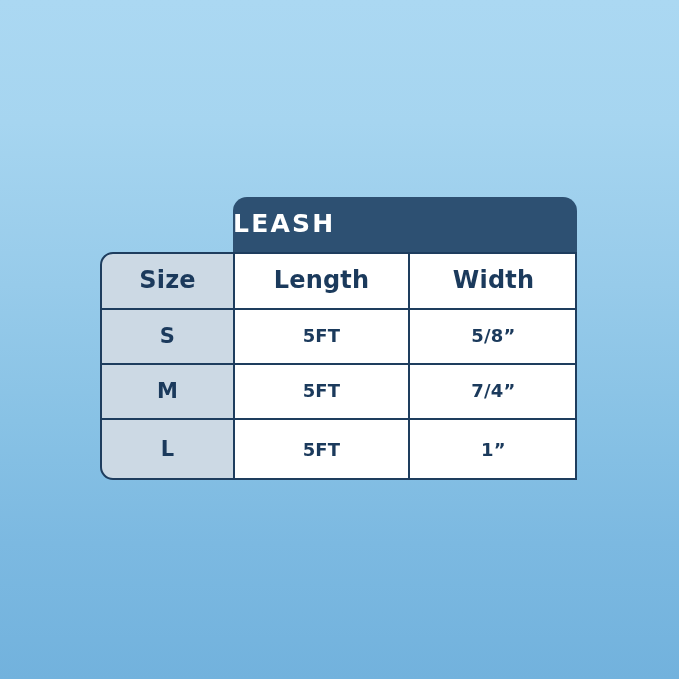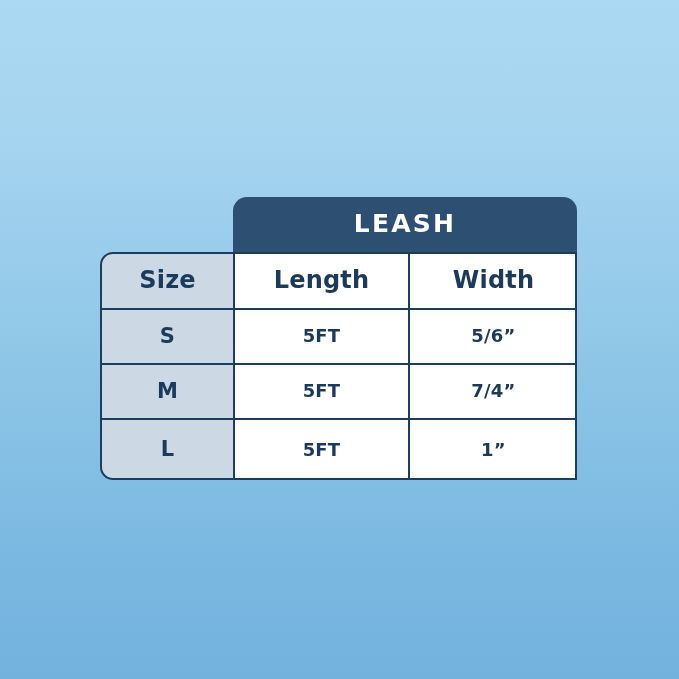--- a/index.html
+++ b/index.html
@@ -45,21 +45,21 @@
     height: 55px;
     background: #2d5072;
     border-radius: 14px 14px 0 0;
     box-sizing: border-box;
   }
   .title-text {
     position: absolute;
     left: 0;
     right: 0;
     top: 12px;
-    text-align: center;
+    text-align: left;
     color: #ffffff;
     font-family: "DejaVu Sans", sans-serif;
     font-size: 25px;
     font-weight: 700;
     letter-spacing: 2.2px;
     line-height: 30px;
   }
 
   
   .size-col {
@@ -149,21 +149,21 @@
     <div class="row-sep s1"></div>
     <div class="row-sep s2"></div>
     <div class="row-sep s3"></div>
 
     <div class="cell len-cell r-head head-txt">Length</div>
     <div class="cell size-cell r-head head-txt">Size</div>
     <div class="cell wid-cell r-head head-txt">Width</div>
 
     <div class="cell size-cell r-0 size-txt">S</div>
     <div class="cell len-cell r-0 body-txt">5FT</div>
-    <div class="cell wid-cell r-0 body-txt">5/6”</div>
+    <div class="cell wid-cell r-0 body-txt">5/8”</div>
 
     <div class="cell size-cell r-1 size-txt">M</div>
     <div class="cell len-cell r-1 body-txt">5FT</div>
     <div class="cell wid-cell r-1 body-txt">7/4”</div>
 
     <div class="cell size-cell r-2 size-txt">L</div>
     <div class="cell len-cell r-2 body-txt">5FT</div>
     <div class="cell wid-cell r-2 body-txt">1”</div>
 
   </div>

